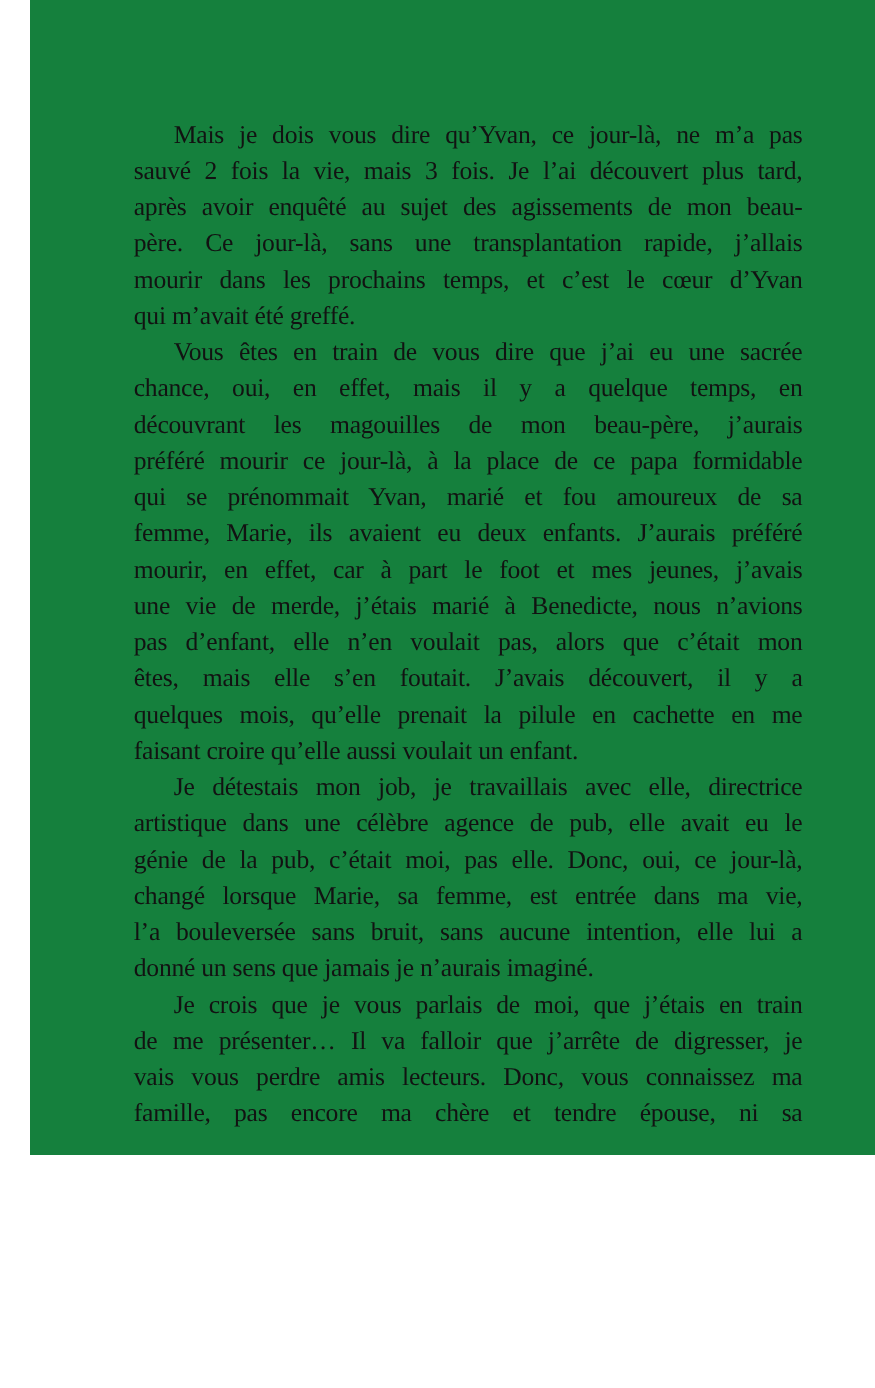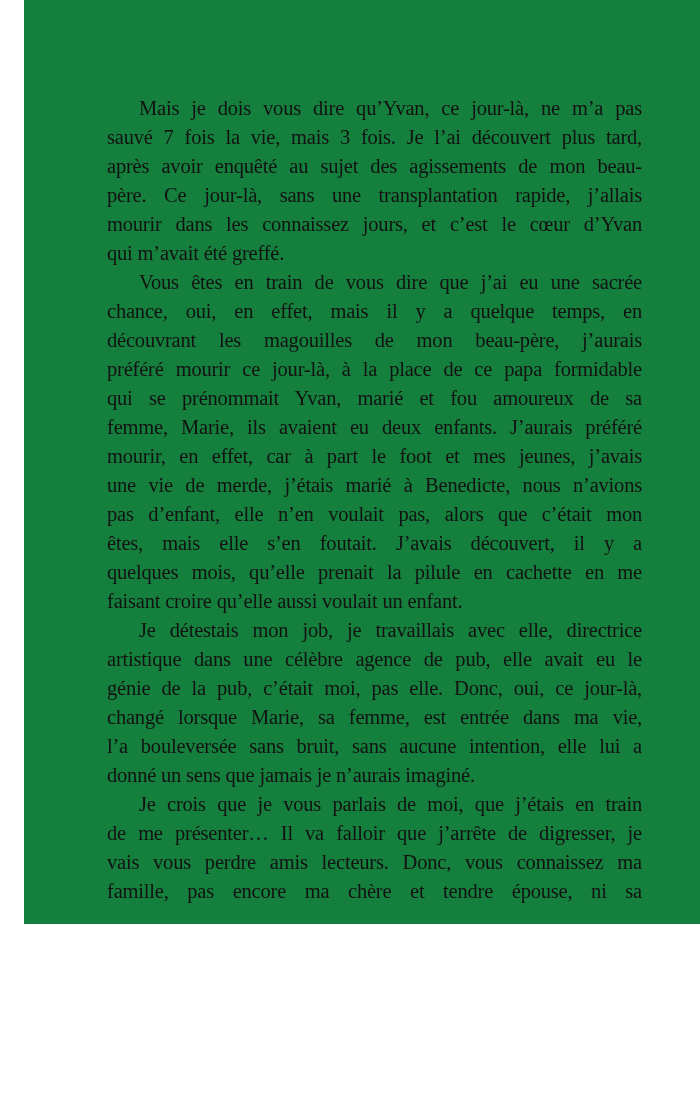--- a/index.html
+++ b/index.html
@@ -43,24 +43,24 @@
     font-size: 20.5px;
     line-height: 29px;
   }
 </style>
 </head>
 <body>
 
 <main class="page">
   <section class="text-block">
       <div class="line para-start">Mais je dois vous dire qu’Yvan, ce jour-là, ne m’a pas</div>
-      <div class="line">sauvé 7 fois la vie, mais 3 fois. Je l’ai découvert plus tard,</div>
+      <div class="line">sauvé 2 fois la vie, mais 3 fois. Je l’ai découvert plus tard,</div>
       <div class="line">après avoir enquêté au sujet des agissements de mon beau-</div>
       <div class="line">père. Ce jour-là, sans une transplantation rapide, j’allais</div>
-      <div class="line">mourir dans les connaissez jours, et c’est le cœur d’Yvan</div>
+      <div class="line">mourir dans les prochains temps, et c’est le cœur d’Yvan</div>
       <div class="line para-end">qui m’avait été greffé.</div>
       <div class="line para-start">Vous êtes en train de vous dire que j’ai eu une sacrée</div>
       <div class="line">chance, oui, en effet, mais il y a quelque temps, en</div>
       <div class="line">découvrant les magouilles de mon beau-père, j’aurais</div>
       <div class="line">préféré mourir ce jour-là, à la place de ce papa formidable</div>
       <div class="line">qui se prénommait Yvan, marié et fou amoureux de sa</div>
       <div class="line">femme, Marie, ils avaient eu deux enfants. J’aurais préféré</div>
       <div class="line">mourir, en effet, car à part le foot et mes jeunes, j’avais</div>
       <div class="line">une vie de merde, j’étais marié à Benedicte, nous n’avions</div>
       <div class="line">pas d’enfant, elle n’en voulait pas, alors que c’était mon</div>

